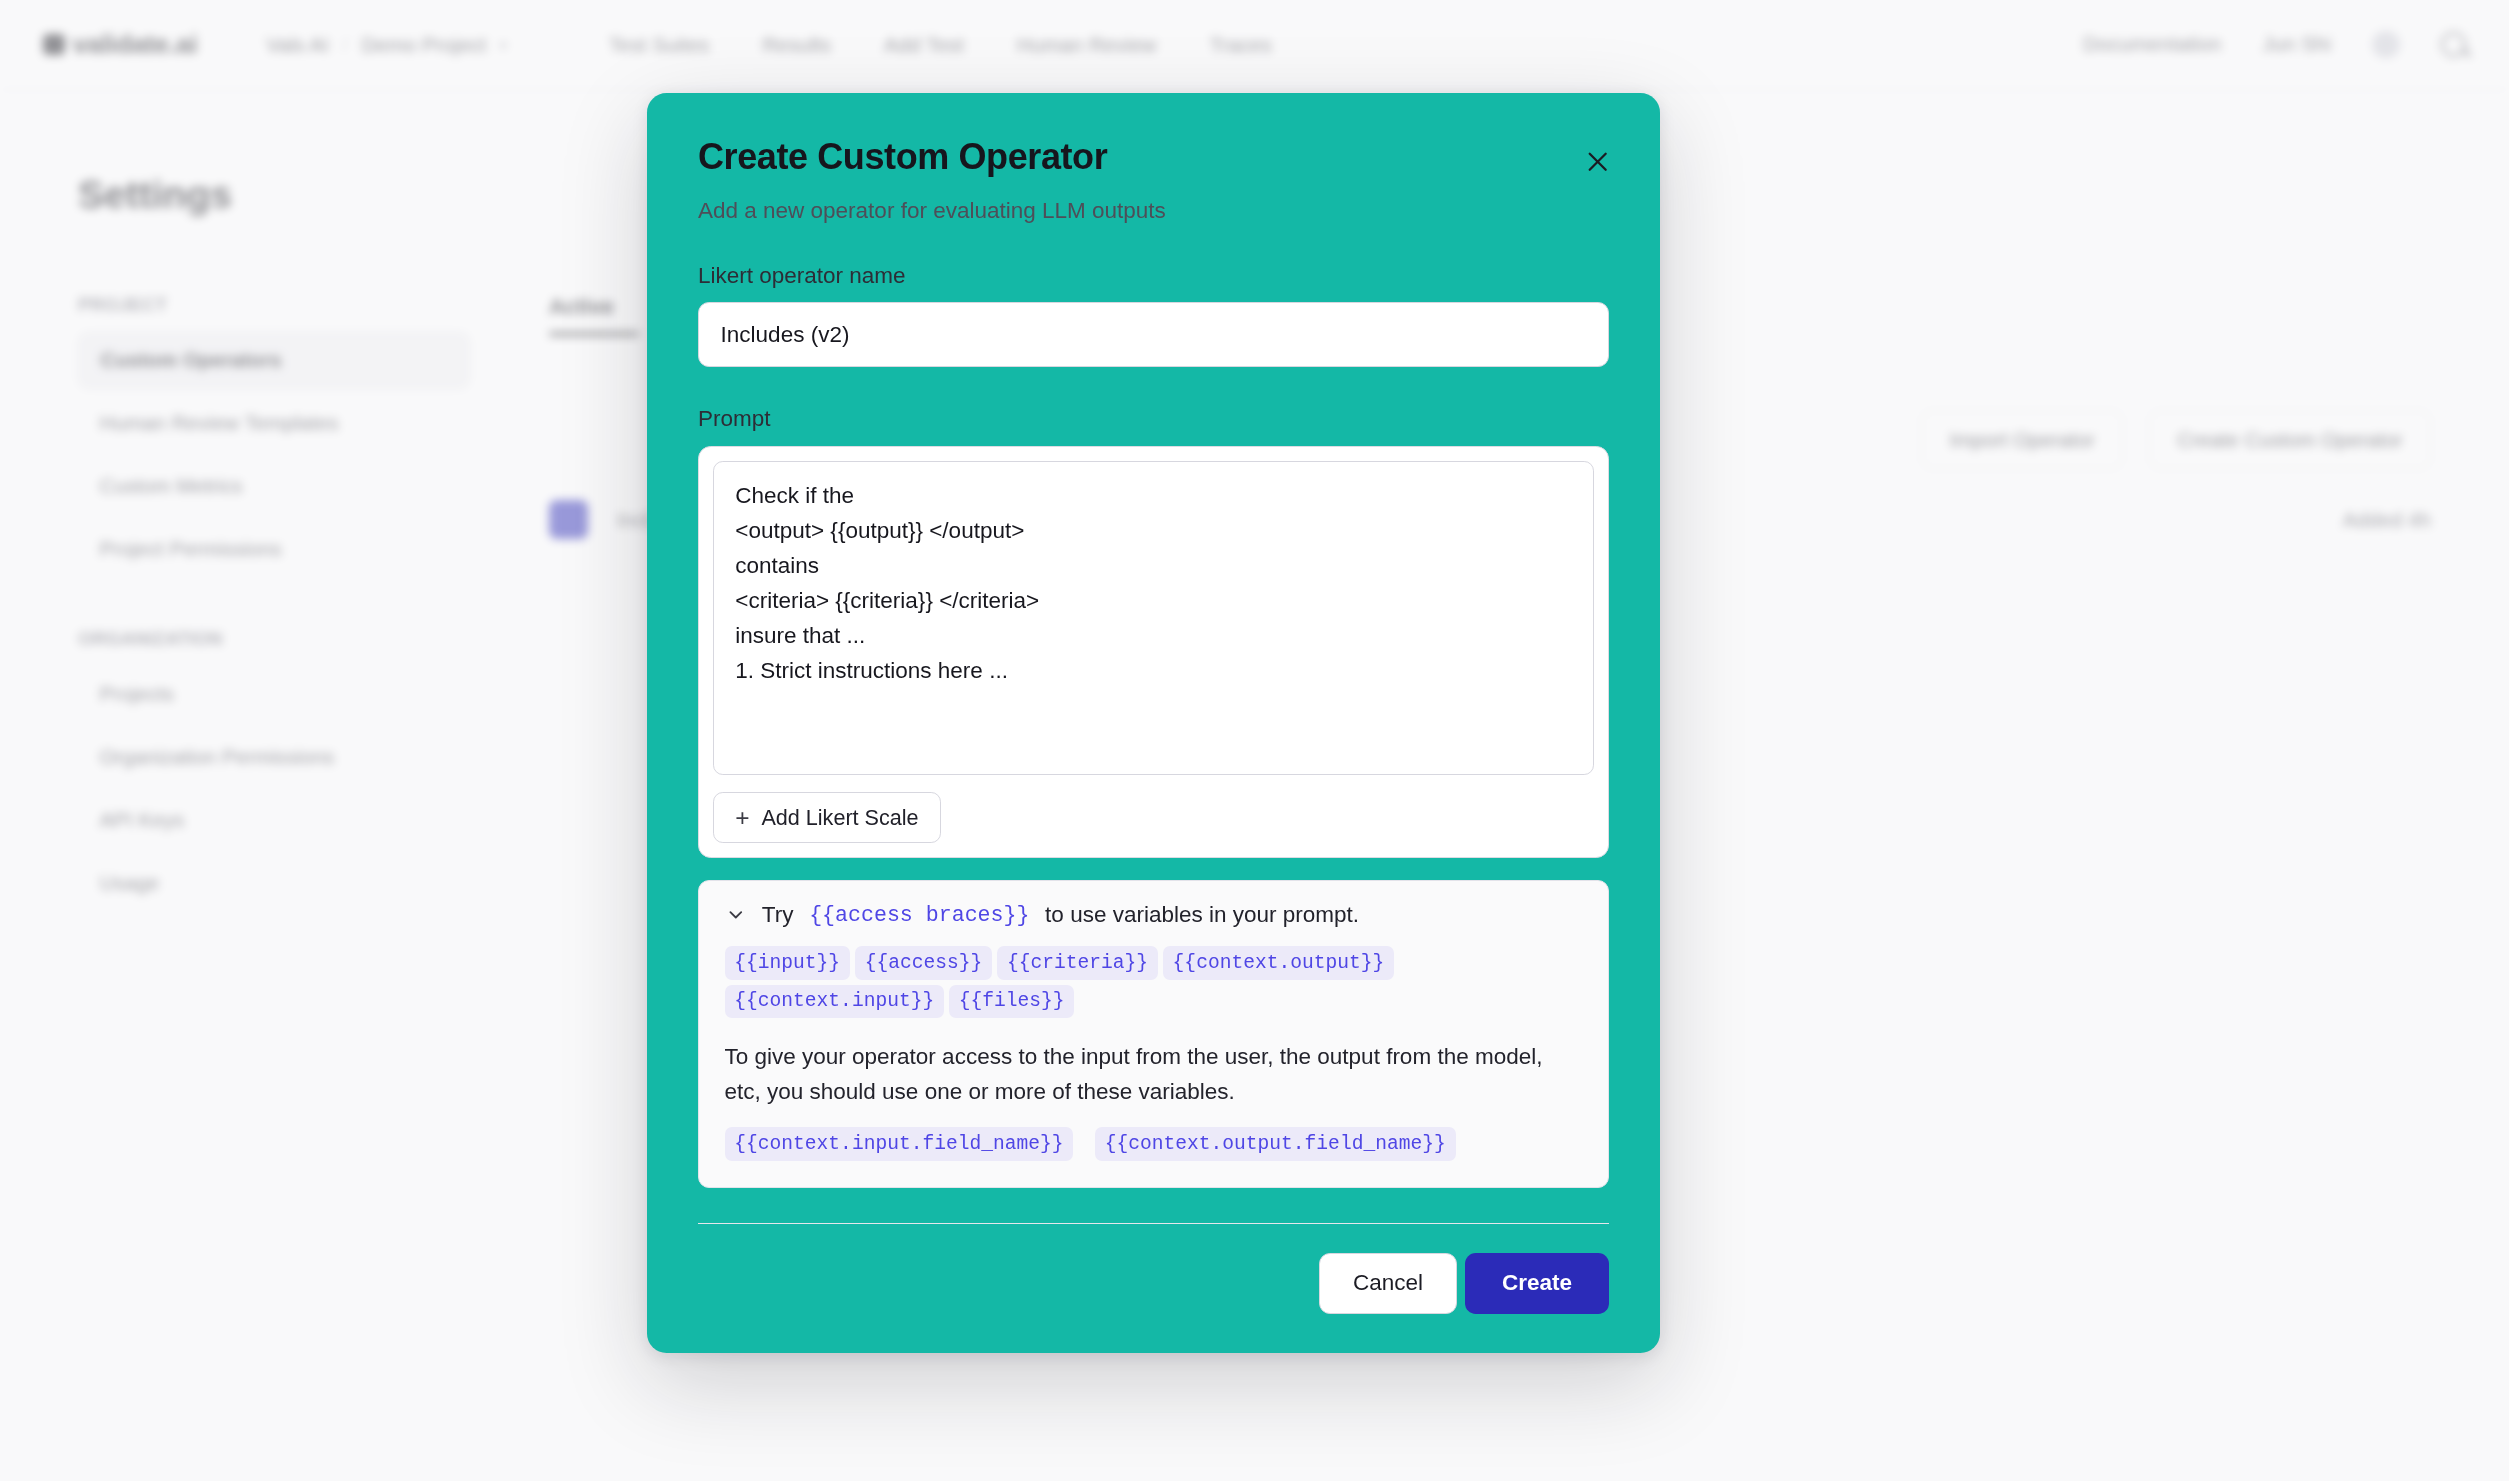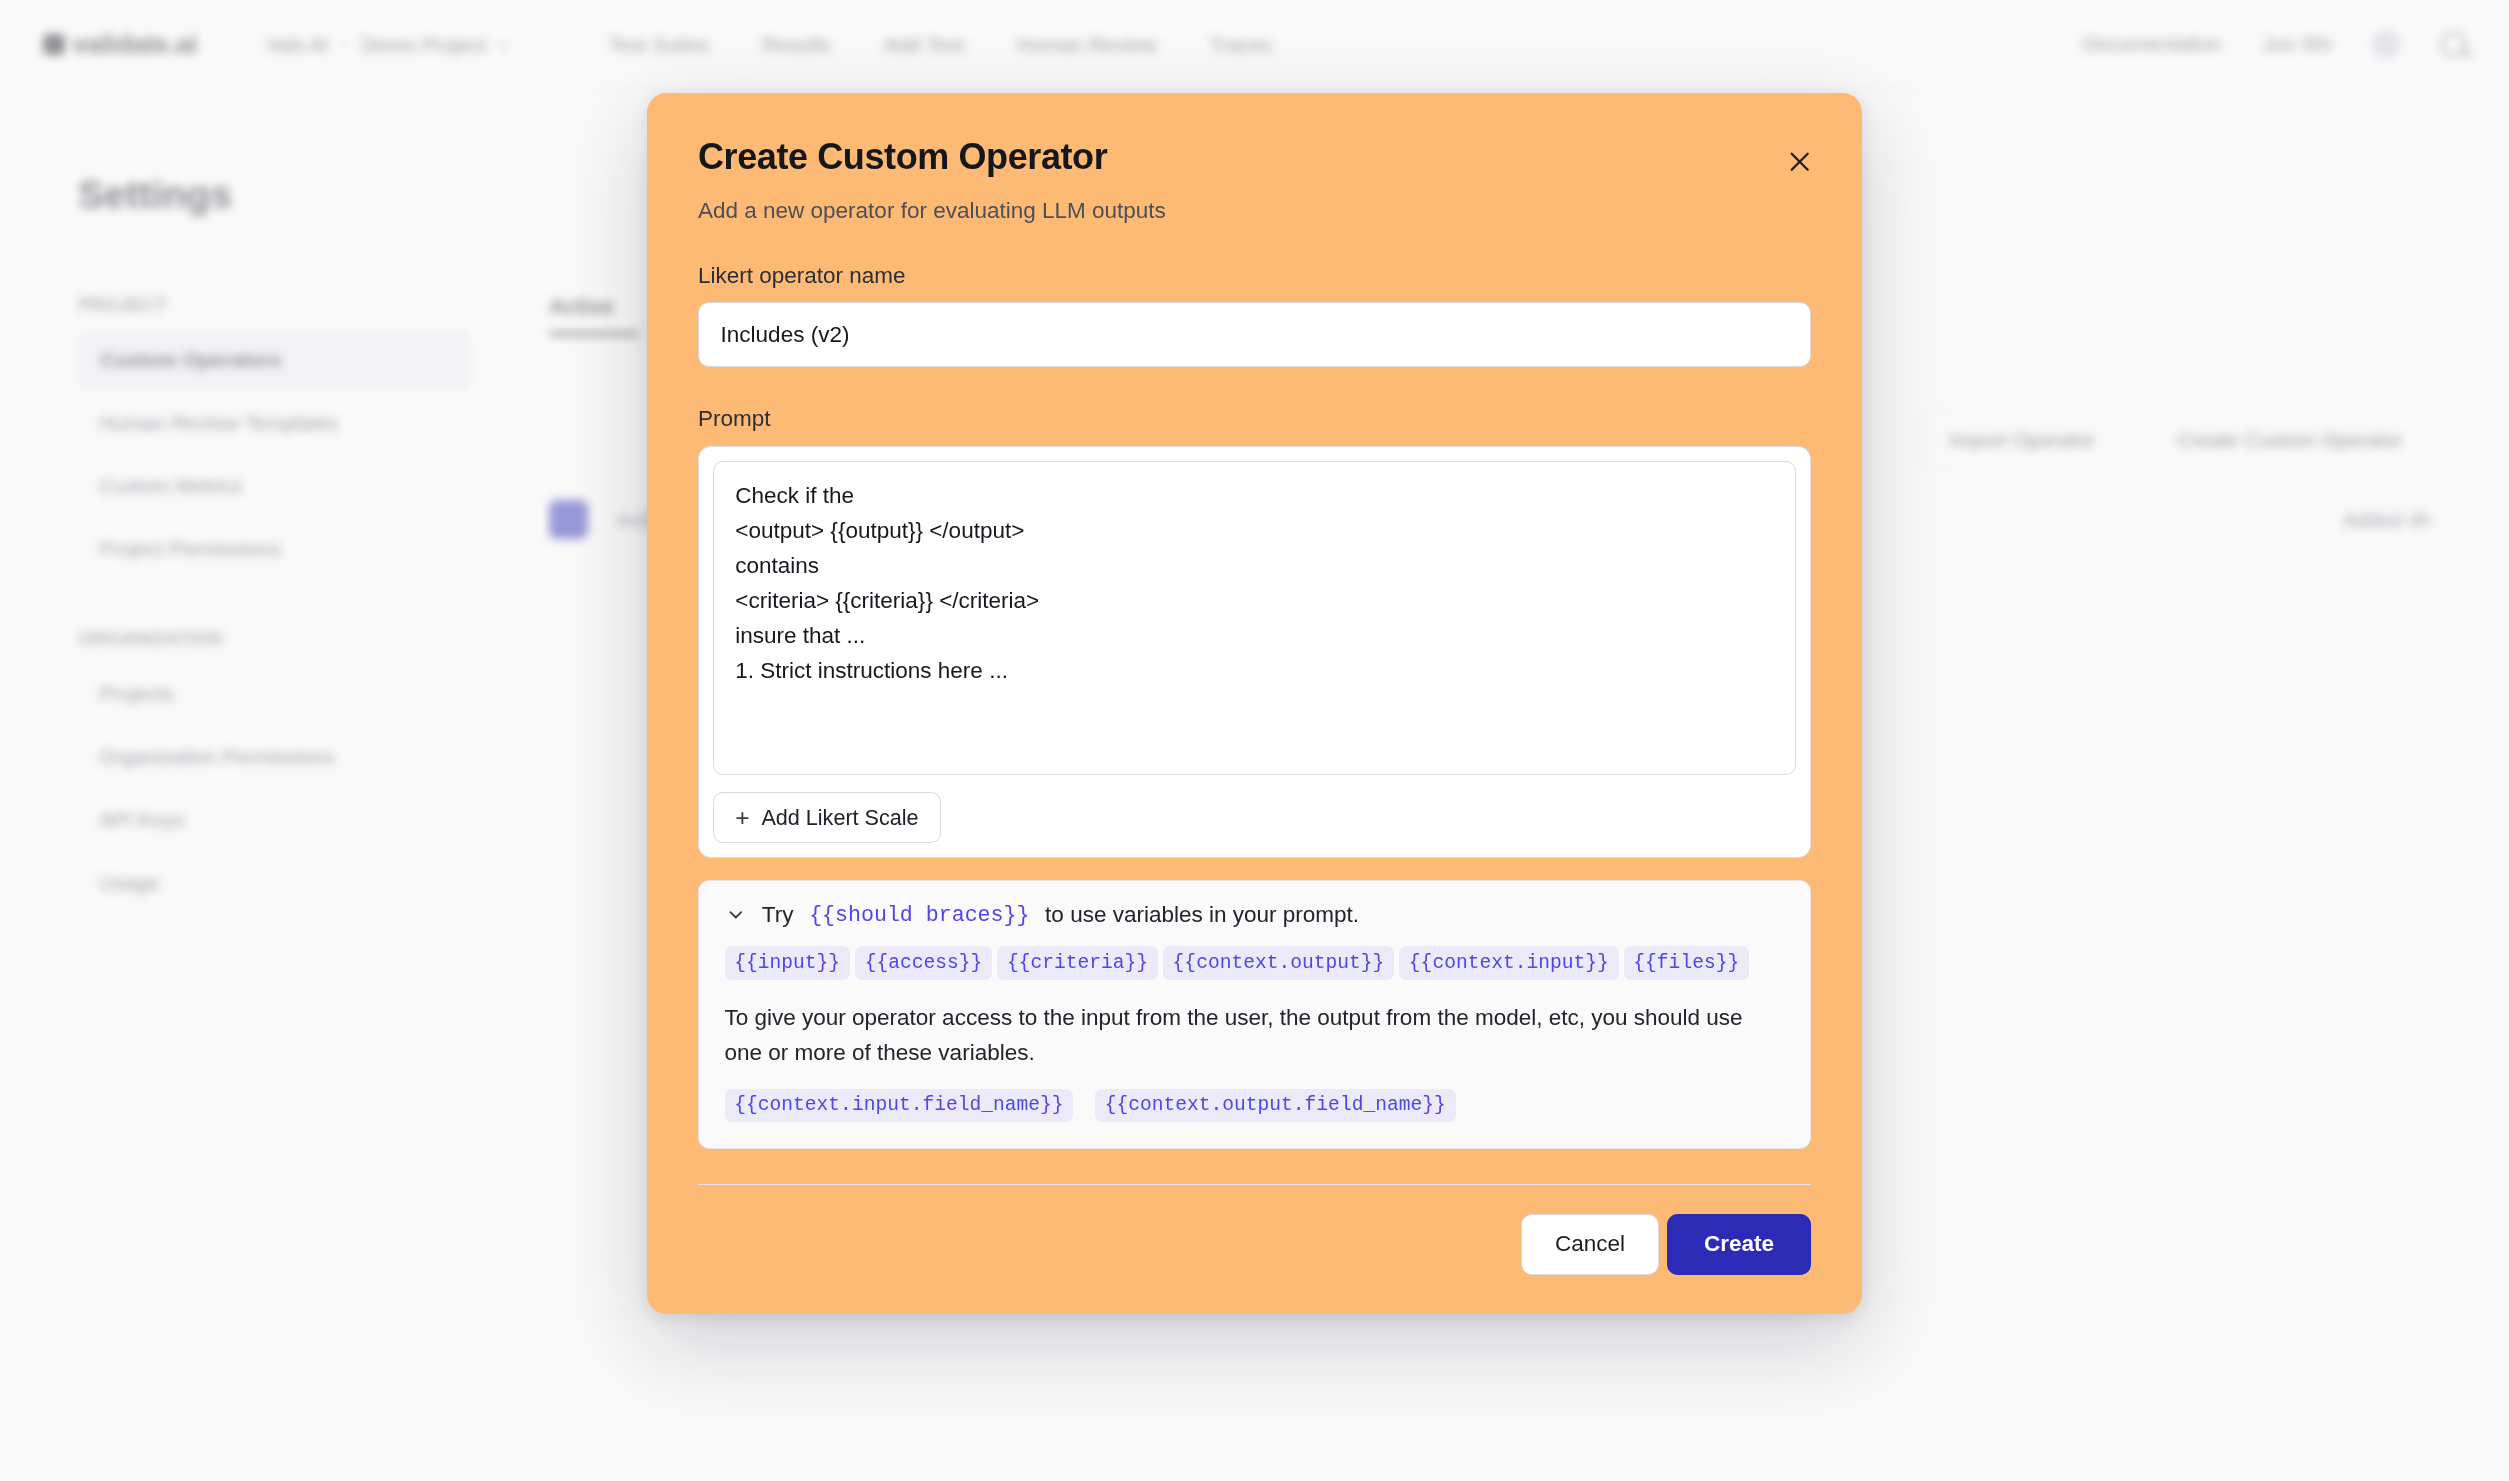--- a/index.html
+++ b/index.html
@@ -82,22 +82,22 @@
   .row-text { font-size: 20.6px; color: #4a4a55; }
   .row-right { margin-left: auto; font-size: 20.6px; color: #4a4a55; }
 
   
   .scrim { position: absolute; inset: 0; background: rgba(244,244,246,0.55); }
 
   
   .modal {
     position: absolute;
     left: 647px; top: 93px;
-    width: 1215px;
-    background: #fdba74;
+    width: 1013px;
+    background: #14b8a6;
     border-radius: 19.6px;
     box-shadow: 0 29px 88px rgba(20,20,35,.18), 0 3.9px 15.7px rgba(20,20,35,.10);
     padding: 43px 51px 39px 51px;
   }
   .modal-title { font-size: 36px; font-weight: 700; color: #16161d; letter-spacing: -0.4px; }
   .modal-sub { font-size: 22.5px; color: #4e4e58; margin-top: 19.6px; }
   .modal-close {
     position: absolute; right: 41px; top: 47px;
     width: 43px; height: 43px; border: none; background: transparent;
     cursor: pointer; display: flex; align-items: center; justify-content: center;
@@ -293,21 +293,21 @@
       <span>Add Likert Scale</span>
     </button>
   </div>
 
   <div class="hint-box">
     <div class="hint-head">
       <svg class="chev" viewBox="0 0 24 24" fill="none" stroke="#3b3b44" stroke-width="2" stroke-linecap="round" stroke-linejoin="round">
         <polyline points="6 9 12 15 18 9"></polyline>
       </svg>
       <span>Try </span>
-        <span class="mono-inline">{{should braces}}</span>
+        <span class="mono-inline">{{access braces}}</span>
         <span> to use variables in your prompt.</span>
     </div>
 
     <div class="chips">
       <span class="chip">{{input}}</span>
       <span class="chip">{{access}}</span>
       <span class="chip">{{criteria}}</span>
       <span class="chip">{{context.output}}</span>
       <span class="chip">{{context.input}}</span>
       <span class="chip">{{files}}</span>

